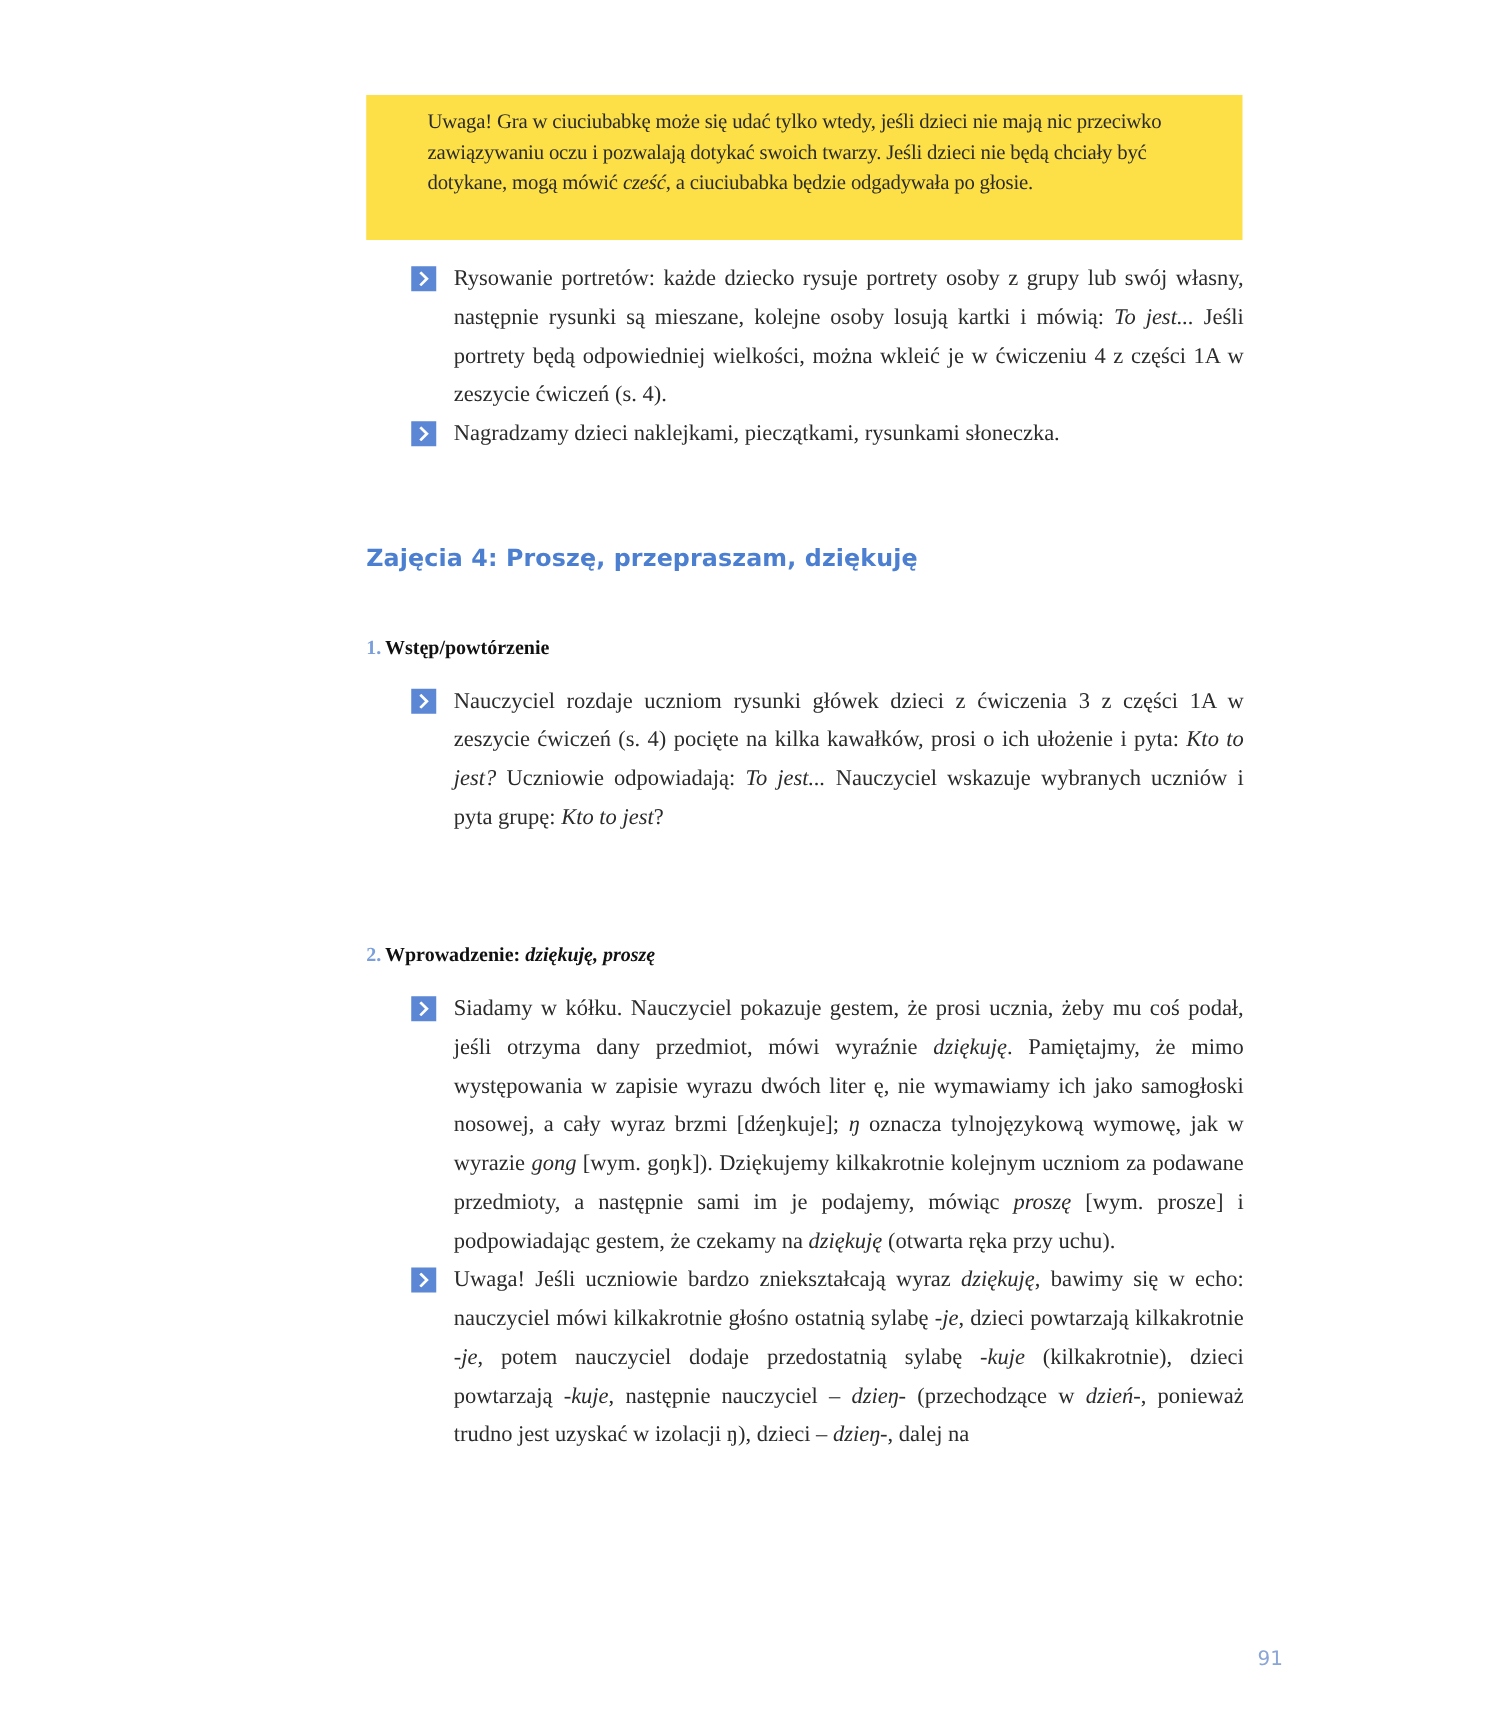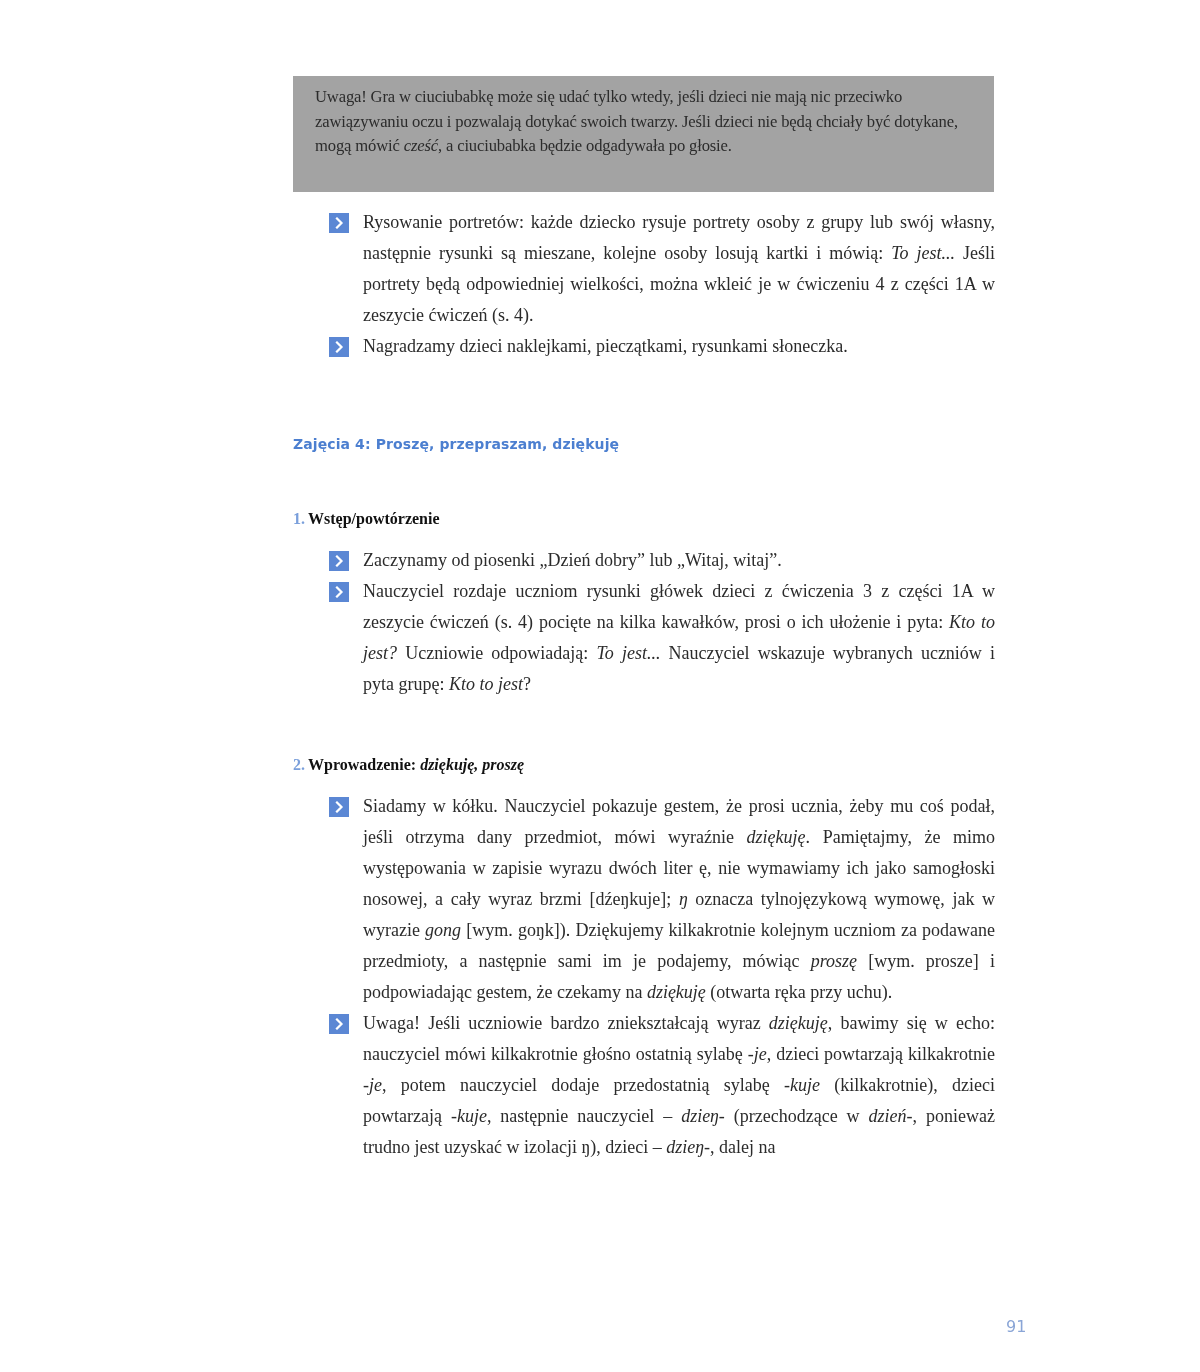--- a/index.html
+++ b/index.html
@@ -1,33 +1,33 @@
 <!DOCTYPE html>
 <html><head>
   <meta charset="utf-8">
   <style>
     html, body { margin: 0; padding: 0; background: #ffffff; }
     body { width: 1200px; height: 1372px; position: relative; overflow: hidden;
            font-family: "Liberation Serif", "DejaVu Serif", serif; color: #2a2a2a; }
     .page { position: absolute; left: 0; top: 0; width: 1200px; height: 1372px; }
 
     .note-box { position: absolute; left: 293px; top: 76px; width: 701px; height: 116px;
-                background: #a3a3a3; box-sizing: border-box; padding: 9px 20px 0 22px; }
+                background: #fde047; box-sizing: border-box; padding: 9px 20px 0 49px; }
     .note-text { font-size: 16.6px; line-height: 24.6px; color: #2b2b2b; letter-spacing: -0.15px; }
 
     .bullets { position: absolute; left: 329px; width: 666px; }
     .bullet { position: relative; padding-left: 34px; font-size: 18px; line-height: 31px;
               text-align: justify; color: #2b2b2b; }
     .bullet-icon { position: absolute; left: 0; top: 6px; width: 20px; height: 20px;
                    background: #5b87d4; display: flex; align-items: center; justify-content: center; }
     .bullet-icon svg { width: 12px; height: 12px; }
 
     .section-heading { position: absolute; left: 293px; top: 436px;
                        font-family: "DejaVu Sans", "Liberation Sans", sans-serif; font-weight: bold;
-                       font-size: 14px; color: #4c7fd0; letter-spacing: 0.1px; }
+                       font-size: 19px; color: #4c7fd0; letter-spacing: 0.1px; }
 
     .sub-heading { position: absolute; left: 293px; font-size: 16px; font-weight: bold; color: #111; }
     .sub-num { color: #7a9fdb; font-weight: bold; margin-right: 3px; }
 
     .page-number { position: absolute; left: 1006px; top: 1317px;
                    font-family: "DejaVu Sans", "Liberation Sans", sans-serif; font-size: 16px; color: #8aa5d6; }
 
     em, .it { font-style: italic; }
   </style>
 </head>
@@ -55,25 +55,20 @@
   <div class="section-heading">Zajęcia 4: Proszę, przepraszam, dziękuję</div>
 
   <div class="sub-heading" style="top: 510px;">
     <span class="sub-num">1.</span><span>Wstęp/powtórzenie</span>
   </div>
   <div class="bullets" id="sub-bullets-0" style="top: 545px;">
       <div class="bullet"><span class="bullet-icon">
           <svg viewBox="0 0 12 12">
             <path d="M4 1.5 L8.5 6 L4 10.5" fill="none" stroke="#ffffff" stroke-width="2.2" stroke-linecap="square"></path>
           </svg>
-        </span><span><span>Zaczynamy od piosenki „Dzień dobry” lub „Witaj, witaj”.</span></span></div>
-      <div class="bullet"><span class="bullet-icon">
-          <svg viewBox="0 0 12 12">
-            <path d="M4 1.5 L8.5 6 L4 10.5" fill="none" stroke="#ffffff" stroke-width="2.2" stroke-linecap="square"></path>
-          </svg>
         </span><span><span>Nauczyciel rozdaje uczniom rysunki główek dzieci z ćwiczenia 3 z części 1A w zeszycie ćwiczeń (s. 4) pocięte na kilka kawałków, prosi o ich ułożenie i pyta: </span><em>Kto to jest?</em><span> Uczniowie odpowiadają: </span><em>To jest...</em><span> Nauczyciel wskazuje wybranych uczniów i pyta grupę: </span><em>Kto to jest</em><span>?</span></span></div>
     </div>
 
   <div class="sub-heading" style="top: 756px;">
     <span class="sub-num">2.</span><span>Wprowadzenie: </span><em>dziękuję, proszę</em>
   </div>
   <div class="bullets" id="sub-bullets-1" style="top: 791px;">
       <div class="bullet"><span class="bullet-icon">
           <svg viewBox="0 0 12 12">
             <path d="M4 1.5 L8.5 6 L4 10.5" fill="none" stroke="#ffffff" stroke-width="2.2" stroke-linecap="square"></path>

